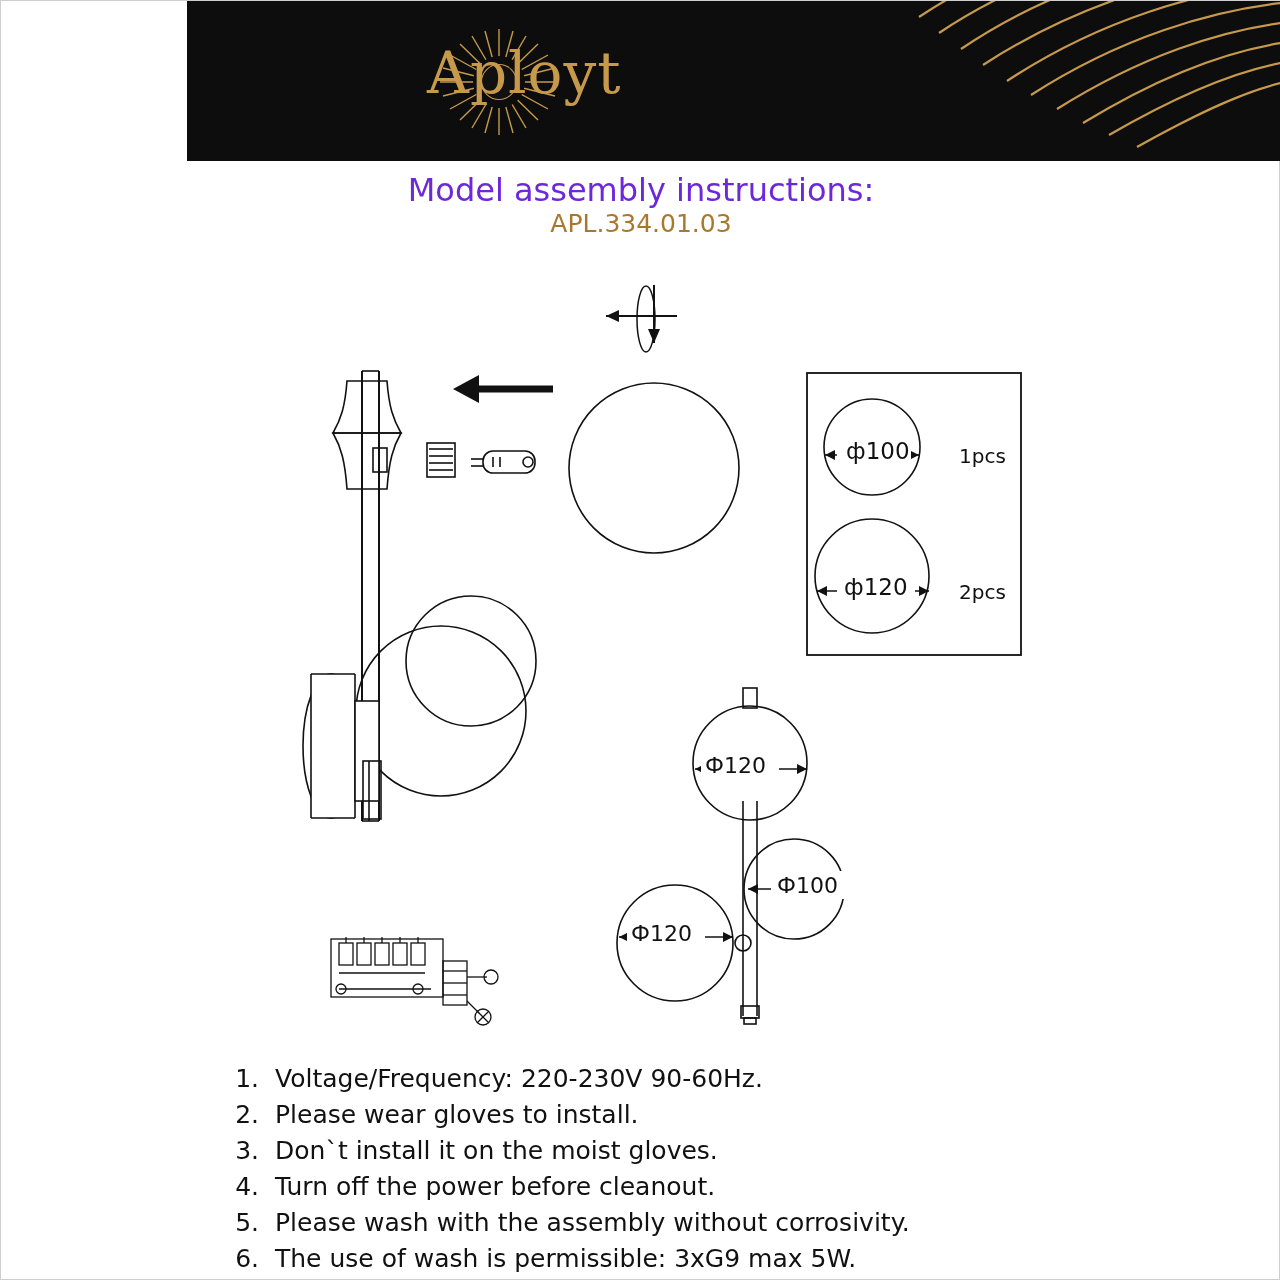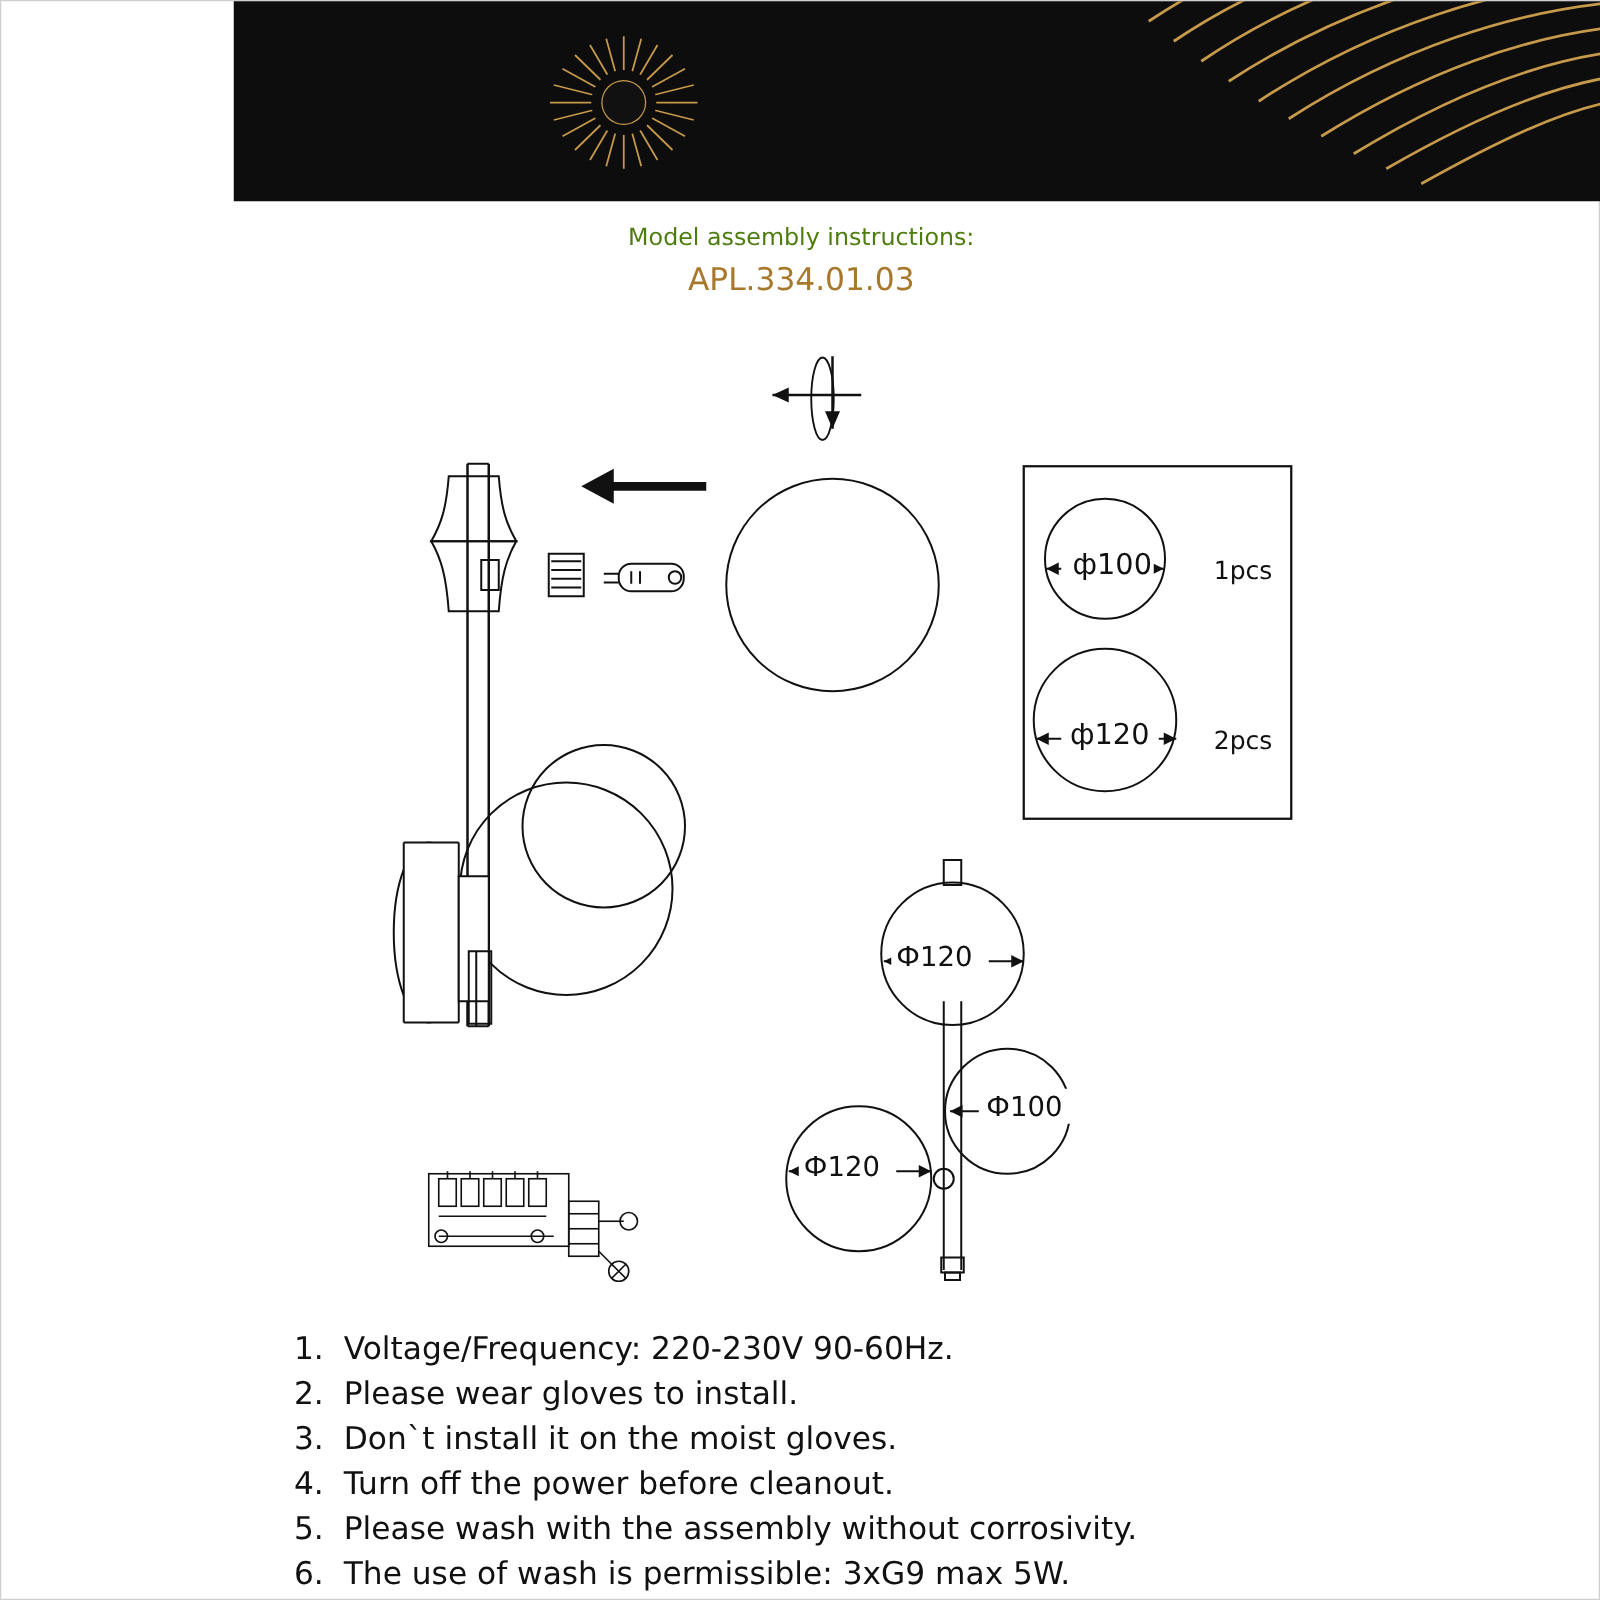--- a/index.html
+++ b/index.html
@@ -61,39 +61,38 @@
 
   
   .title-block {
     position: absolute;
     left: 0;
     top: 172px;
     width: 1280px;
     text-align: center;
   }
   .title-line1 {
-    font-size: 19px;
-    color: #4d7c0f;
+    font-size: 32px;
+    color: #6d28d9;
     line-height: 34px;
   }
   .title-line2 {
     font-size: 25px;
     color: #a8792d;
     line-height: 34px;
     text-align: center;
   }
 
   
   .drawing {
     position: absolute;
     left: 0;
     top: 260px;
     width: 1116px;
     height: 790px;
-    padding-left: 12px;
   }
   .drawing svg { display: block; }
 
   
   .notes {
     position: absolute;
     left: 228px;
     top: 1060px;
     width: 1000px;
   }
@@ -146,20 +145,21 @@
         <line x1="90" y1="59" x2="51" y2="21"></line>
         <line x1="90" y1="59" x2="63" y2="13"></line>
         <line x1="90" y1="59" x2="76" y2="8"></line>
       </g>
       <circle cx="90" cy="59" r="26" fill="#0d0d0d"></circle>
       <circle cx="90" cy="59" r="18" fill="#c79a4b"></circle>
       <circle cx="90" cy="59" r="18" fill="#0d0d0d" opacity="0.0"></circle>
       <circle cx="90" cy="59" r="17" fill="#111"></circle>
     </svg>
 
+    <div class="brand-wordmark">Aployt</div>
 
     <svg class="rays" viewBox="0 0 520 230">
       <g stroke="#c79a4b" stroke-width="2.2" fill="none">
         <path d="M520,2 C420,10 300,40 200,108"></path>
         <path d="M520,22 C430,30 320,60 222,124"></path>
         <path d="M520,42 C440,50 340,78 246,140"></path>
         <path d="M520,62 C450,70 360,96 270,154"></path>
         <path d="M520,82 C460,90 382,114 296,168"></path>
         <path d="M520,102 C470,110 404,132 322,182"></path>
         <path d="M520,122 C478,130 424,150 348,194"></path>

